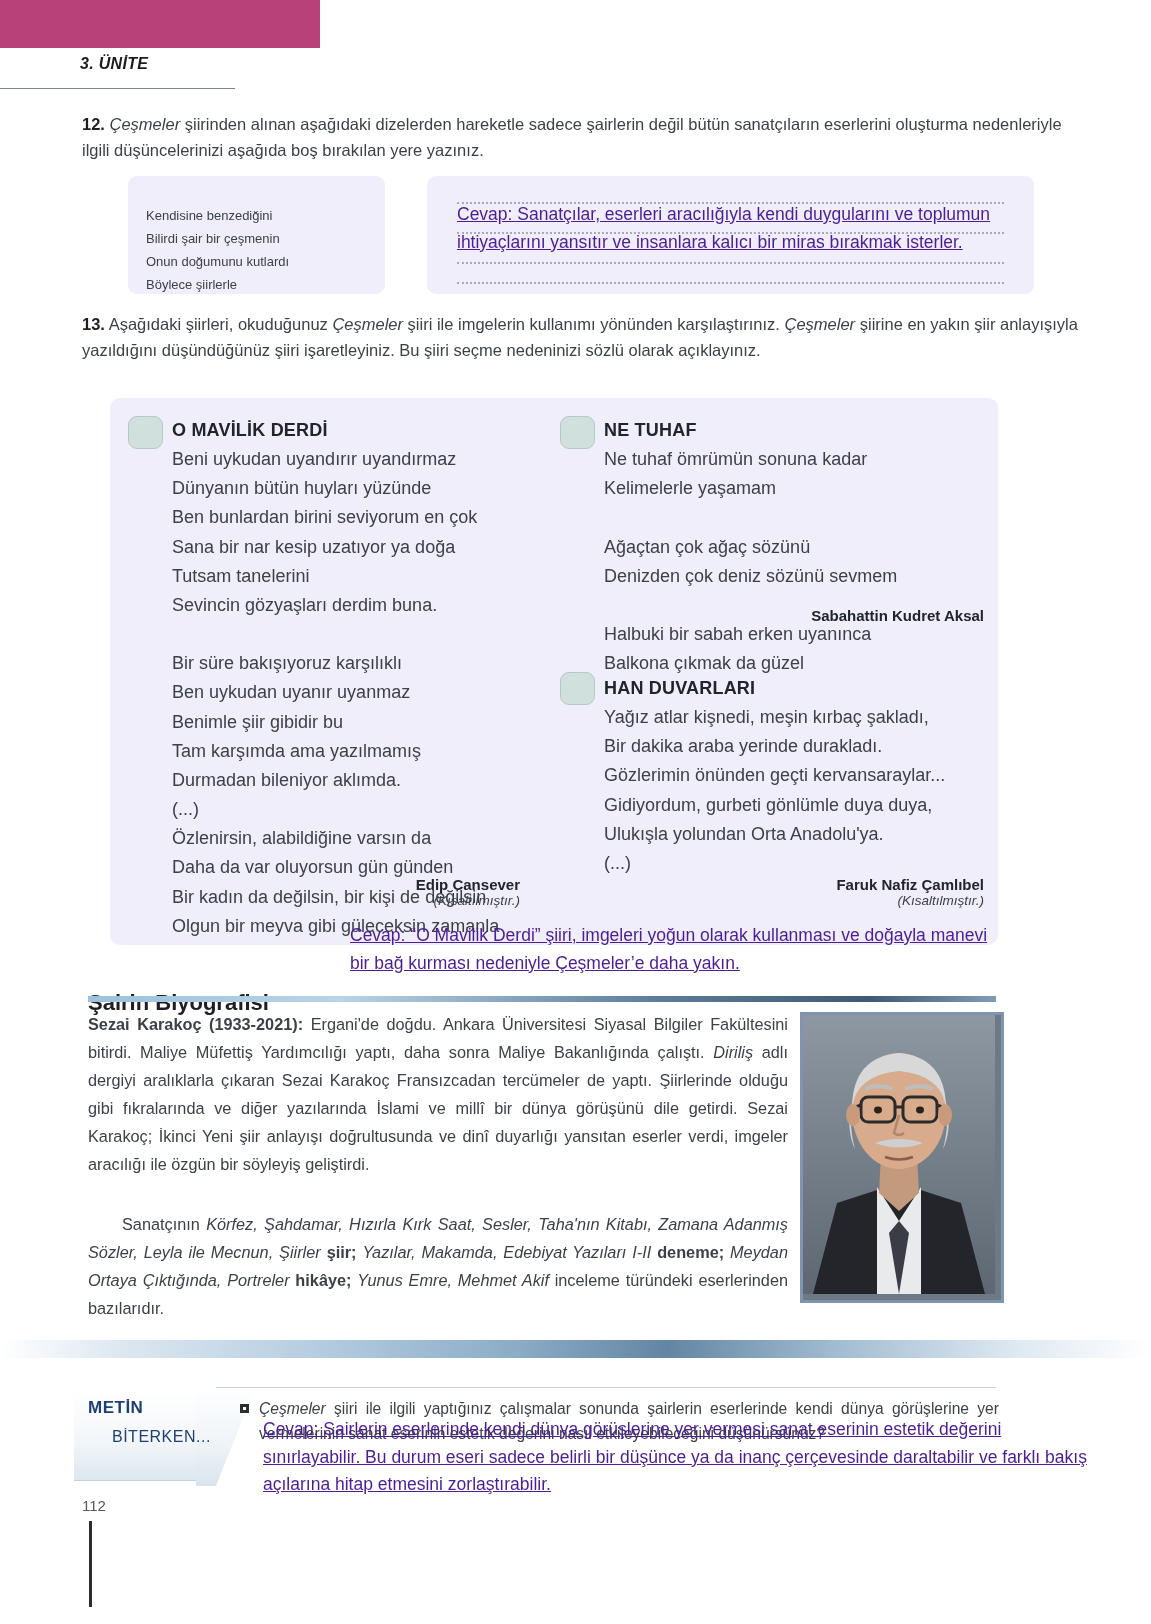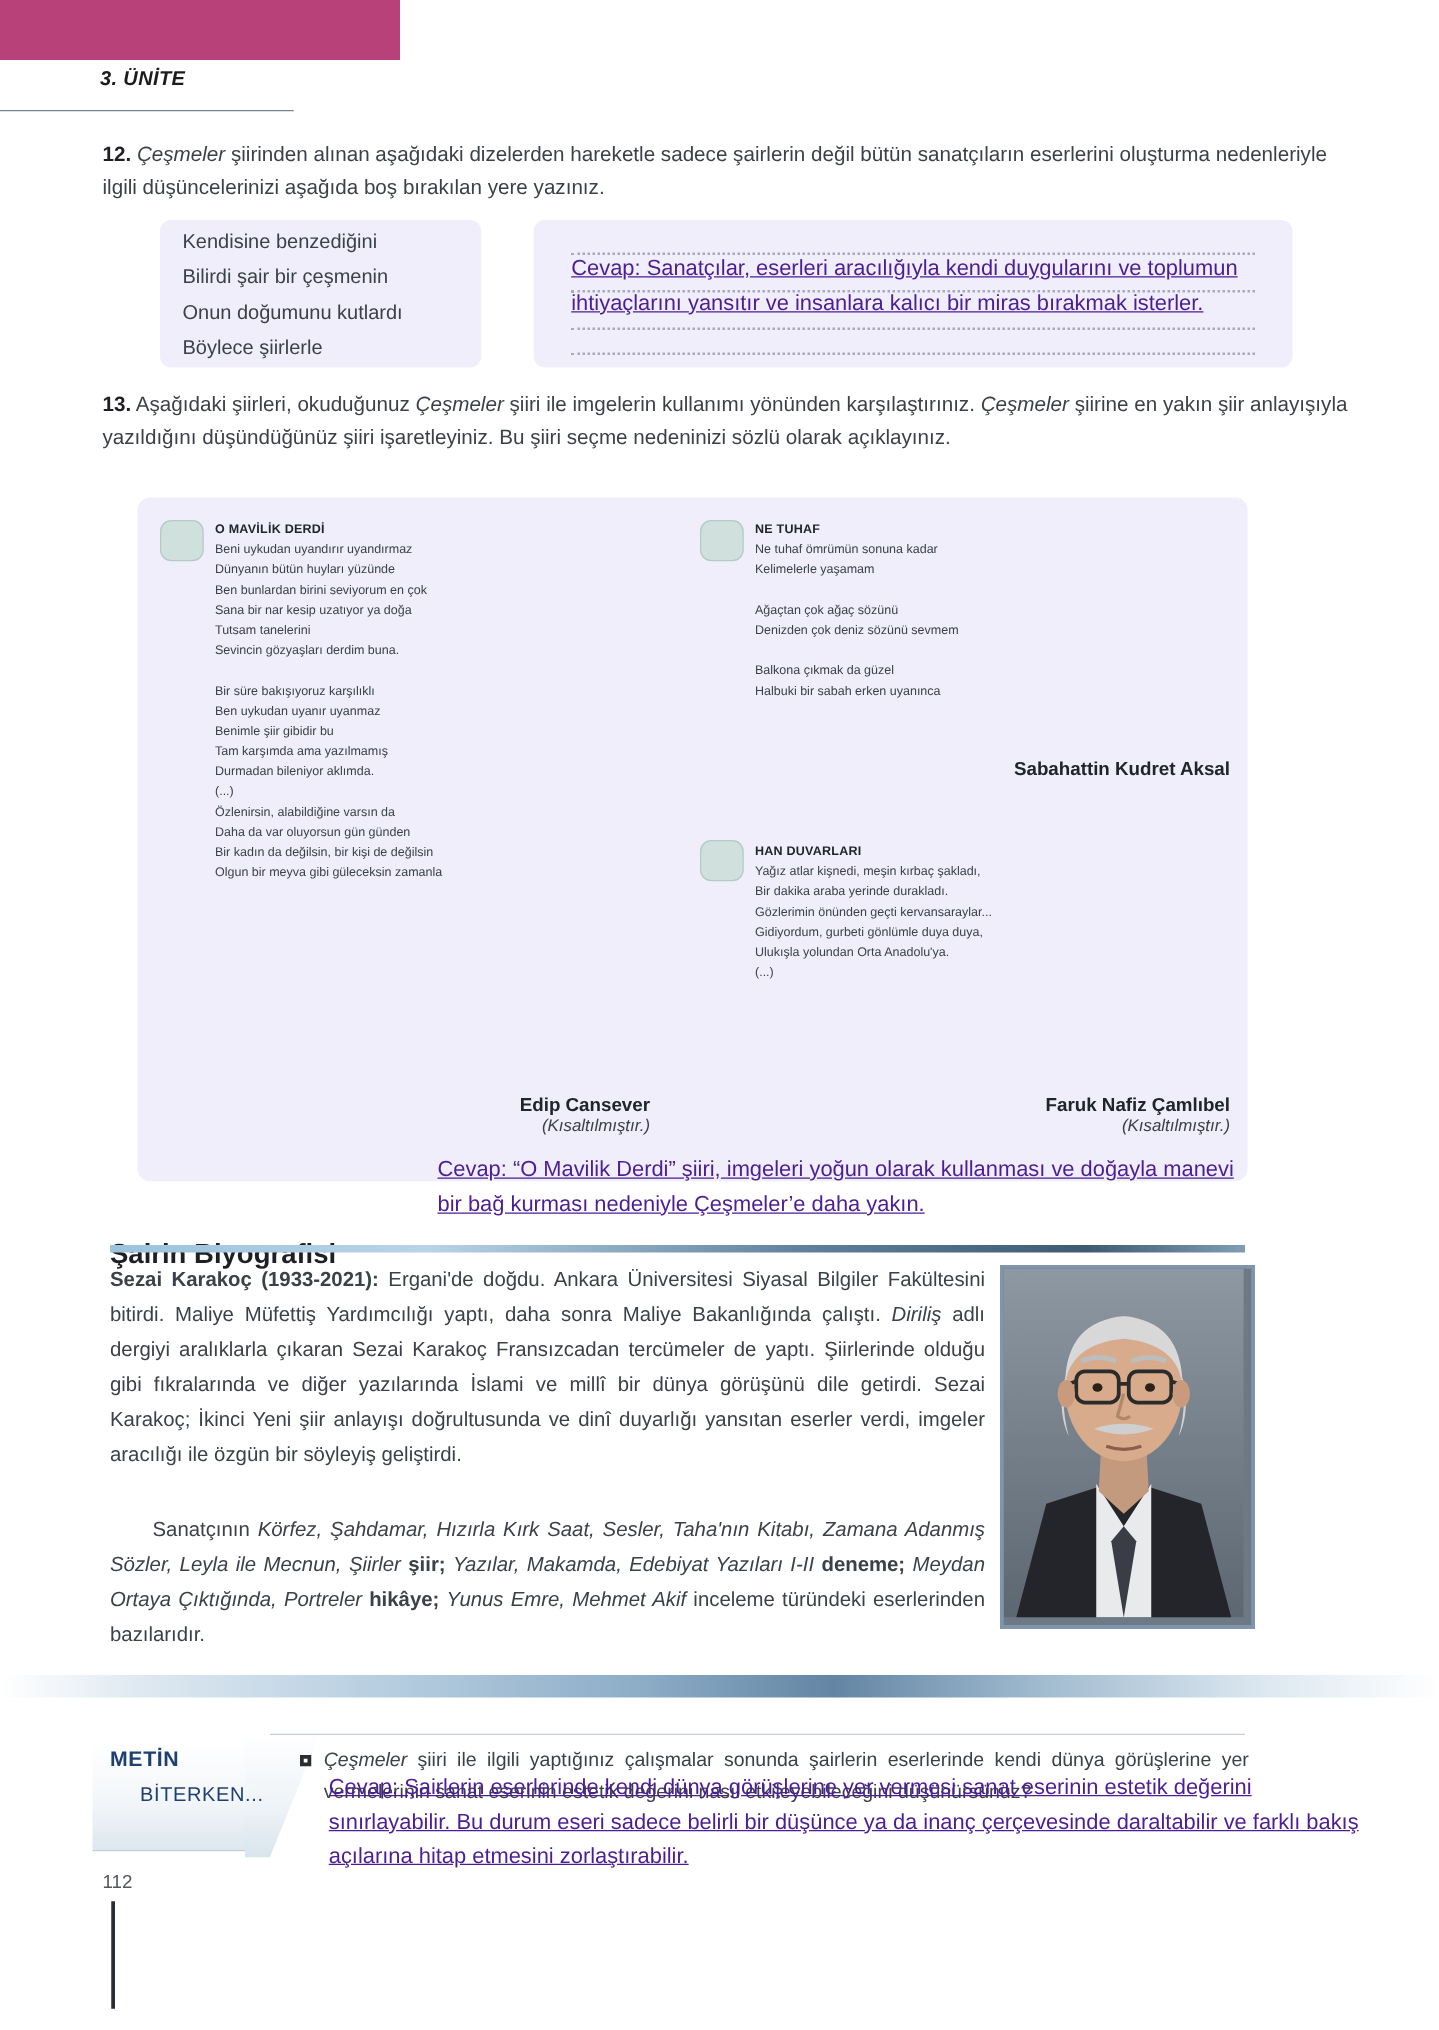--- a/index.html
+++ b/index.html
@@ -46,21 +46,21 @@
   .bd{font-weight:bold;}
 
   
   #q12{left:82px;top:112px;width:1000px;}
   .q12-row{position:absolute;left:128px;top:176px;width:960px;height:118px;}
   .lyric-box{
     position:absolute;left:0;top:0;width:257px;height:118px;
     background:#efeefa;border-radius:9px;
   }
   .lyric-box .lines{
-    position:absolute;left:18px;top:4px;font-size:16px;line-height:1.78;color:#3c4149;
+    position:absolute;left:18px;top:28px;font-size:13px;line-height:1.78;color:#3c4149;
   }
   .answer-box{
     position:absolute;left:299px;top:0;width:607px;height:118px;
     background:#efeefa;border-radius:9px;
   }
   .dotline{
     position:absolute;left:30px;width:547px;height:0;
     border-bottom:2px dotted #a9a7c4;
   }
   .red-ink{
@@ -77,21 +77,21 @@
 
   
   .poem-panel{
     position:absolute;left:110px;top:398px;width:888px;height:547px;
     background:#efeefa;border-radius:10px;
   }
   .chk{
     position:absolute;width:33px;height:31px;border-radius:9px;
     background:#cfe0dd;border:1.3px solid #b6c9c6;
   }
-  .poem{position:absolute;font-size:10px;line-height:1.62;color:#3c4149;}
+  .poem{position:absolute;font-size:18px;line-height:1.62;color:#3c4149;}
   .poem .title{font-weight:bold;color:#20242b;letter-spacing:.2px;}
   .attrib{
     position:absolute;text-align:right;font-size:15px;font-weight:bold;color:#20242b;
   }
   .attrib .sub{display:block;font-weight:normal;font-style:italic;font-size:13.5px;color:#3c4149;}
 
   .ans13{
     position:absolute;left:350px;top:922px;width:660px;
   }
 
@@ -247,22 +247,22 @@
   <div class="chk" style="left:450px;top:18px;"></div>
   <div class="poem" style="left:494px;top:18px;width:380px;">
     <div class="title">NE TUHAF</div>
     <div class="pbody" id="p1">
         <div>Ne tuhaf ömrümün sonuna kadar</div>
         <div>Kelimelerle yaşamam</div>
         <div>&nbsp;</div>
         <div>Ağaçtan çok ağaç sözünü</div>
         <div>Denizden çok deniz sözünü sevmem</div>
         <div>&nbsp;</div>
+        <div>Halbuki bir sabah erken uyanınca</div>
         <div>Balkona çıkmak da güzel</div>
-        <div>Halbuki bir sabah erken uyanınca</div>
       </div>
   </div>
   <div class="attrib" style="left:590px;top:209px;width:284px;">
     <span>Sabahattin Kudret Aksal</span>
     <span class="sub"></span>
   </div>
 
   <div class="chk" style="left:450px;top:274px;"></div>
   <div class="poem" style="left:494px;top:276px;width:390px;">
     <div class="title">HAN DUVARLARI</div>

